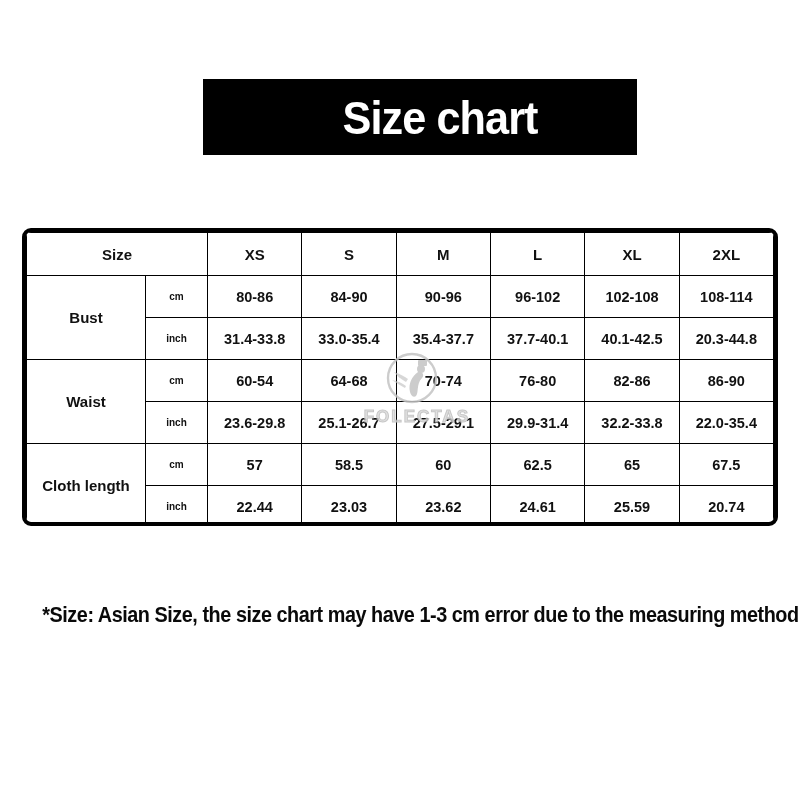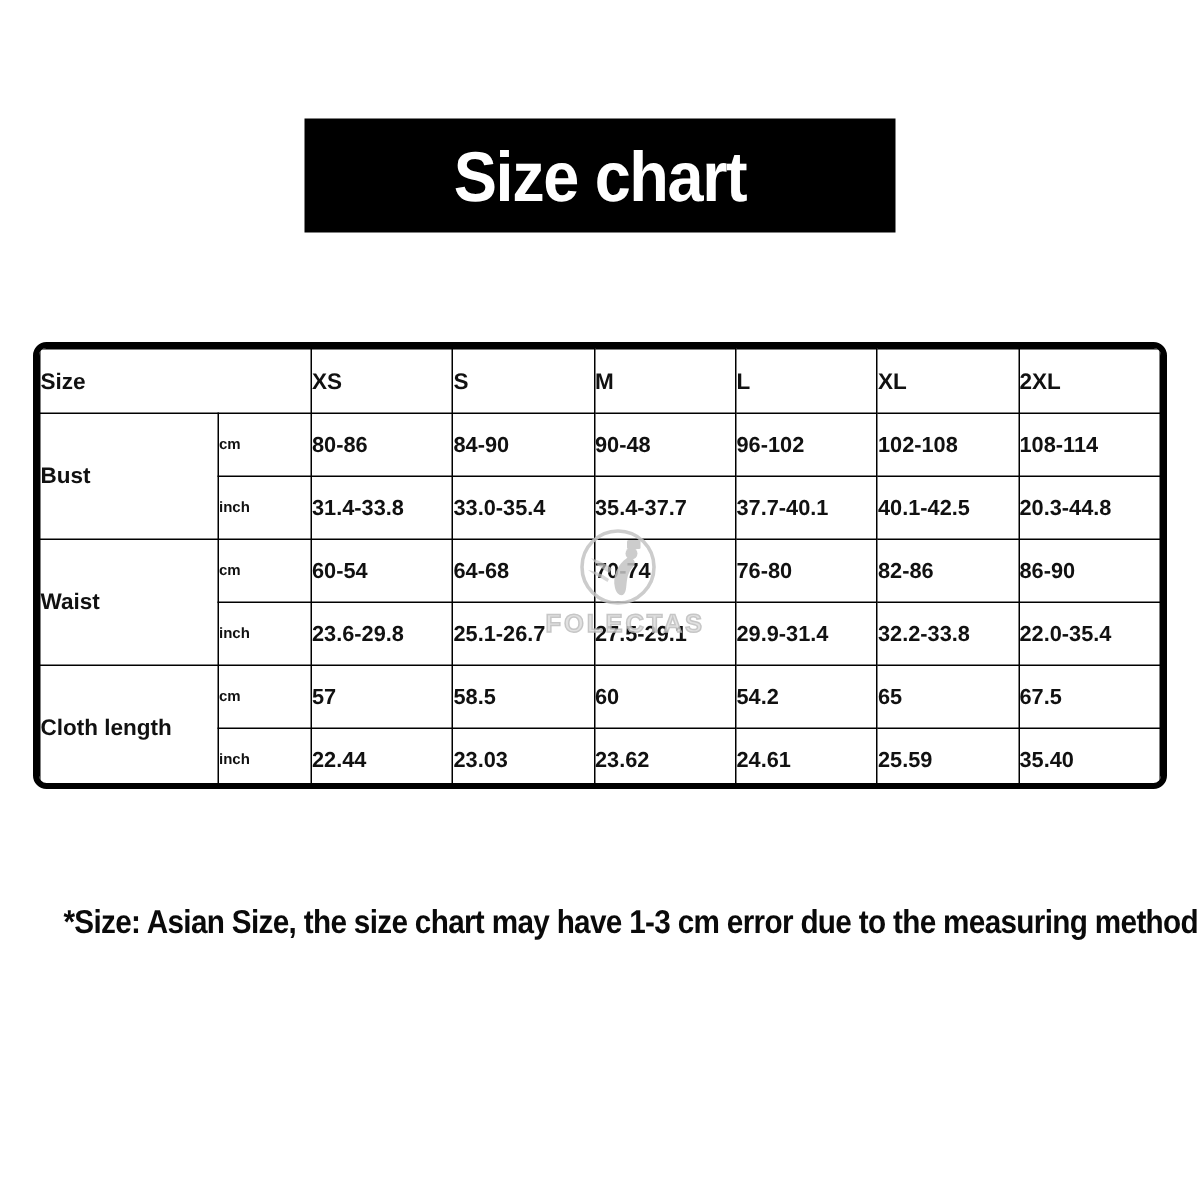--- a/index.html
+++ b/index.html
@@ -9,21 +9,21 @@
     background:#ffffff;
     font-family:"Liberation Sans",sans-serif;
     color:#111;
     overflow:hidden;
   }
 
   
   .banner{
     position:absolute;left:203px;top:79px;width:394px;height:76px;
     background:#000;
-    display:flex;align-items:center;justify-content:center;
+    display:flex;align-items:center;justify-content:center;padding-left:40px;
   }
   .banner-title{
     color:#fff;
     font-size:47px;
     font-weight:bold;
     letter-spacing:-1px;
     transform:scaleX(0.92);
     transform-origin:center;
     white-space:nowrap;
   }
@@ -37,21 +37,21 @@
     overflow:hidden;
     background:#fff;
   }
   table.size-table{
     width:100%;height:100%;
     border-collapse:collapse;
     table-layout:fixed;
   }
   .size-table th,.size-table td{
     border:1.5px solid #000;
-    text-align:left;
+    text-align:center;
     vertical-align:middle;
     font-weight:bold;
     font-size:15px;
     padding:0;
     background:transparent;
   }
   .size-table thead tr{height:43px;}
   .size-table tbody tr{height:42px;}
   .size-table td.val{font-size:14.5px;}
   .size-table td.unit{font-size:10px;}
@@ -122,21 +122,21 @@
           <th>XL</th>
           <th>2XL</th>
         </tr>
       </thead>
       <tbody>
         <tr>
           <td rowspan="2">Bust</td>
           <td class="unit">cm</td>
           <td class="val">80-86</td>
           <td class="val">84-90</td>
-          <td class="val">90-48</td>
+          <td class="val">90-96</td>
           <td class="val">96-102</td>
           <td class="val">102-108</td>
           <td class="val">108-114</td>
         </tr>
         <tr>
           <td class="unit">inch</td>
           <td class="val">31.4-33.8</td>
           <td class="val">33.0-35.4</td>
           <td class="val">35.4-37.7</td>
           <td class="val">37.7-40.1</td>
@@ -161,32 +161,32 @@
           <td class="val">29.9-31.4</td>
           <td class="val">32.2-33.8</td>
           <td class="val">22.0-35.4</td>
         </tr>
         <tr>
           <td rowspan="2">Cloth length</td>
           <td class="unit">cm</td>
           <td class="val">57</td>
           <td class="val">58.5</td>
           <td class="val">60</td>
-          <td class="val">54.2</td>
+          <td class="val">62.5</td>
           <td class="val">65</td>
           <td class="val">67.5</td>
         </tr>
         <tr>
           <td class="unit">inch</td>
           <td class="val">22.44</td>
           <td class="val">23.03</td>
           <td class="val">23.62</td>
           <td class="val">24.61</td>
           <td class="val">25.59</td>
-          <td class="val">35.40</td>
+          <td class="val">20.74</td>
         </tr>
       </tbody>
     </table>
   </div>
 
   <div class="watermark">
     <svg width="76" height="58" viewBox="0 0 76 58">
       <g fill="none" stroke="#c4c4c4" stroke-width="2.4">
         <circle cx="40" cy="28" r="24"></circle>
       </g>

